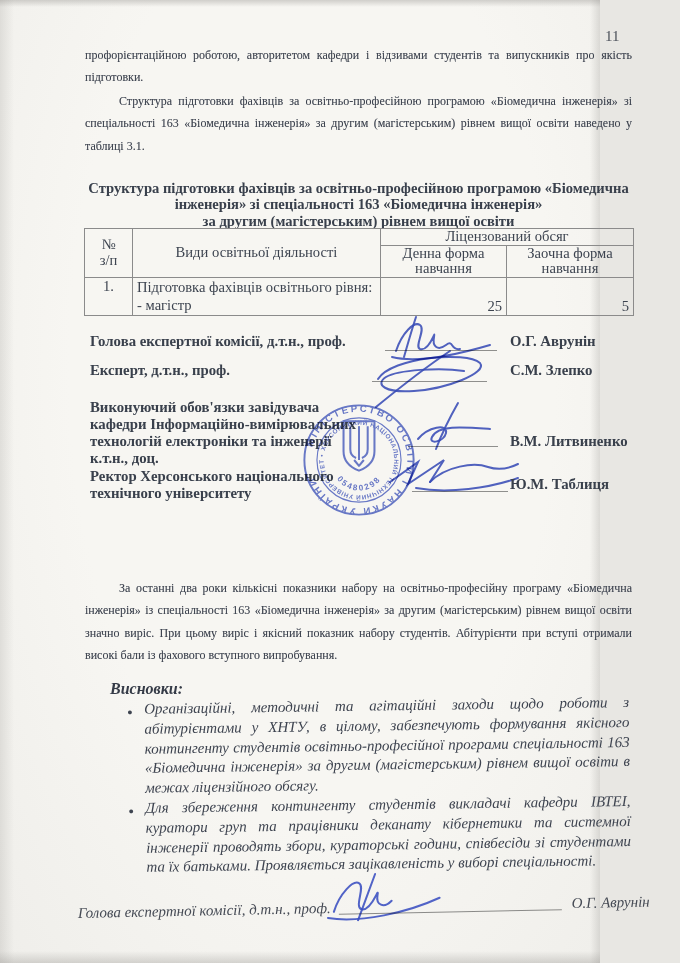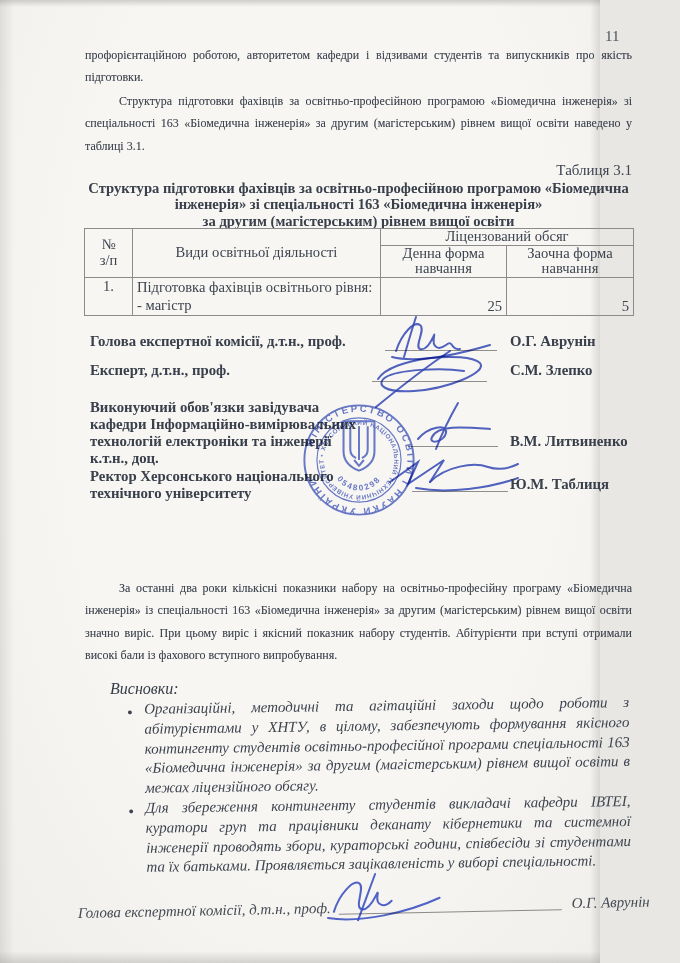--- a/index.html
+++ b/index.html
@@ -48,21 +48,21 @@
   .ink path{fill:none;stroke:#3a4fc0;stroke-width:2px;stroke-linecap:round;opacity:.88;}
   #row1{top:333px;} #row2{top:362px;} #row3{top:399px;} #row4{top:468px;}
   #name3{top:34px;} #name4{top:8px;}
   .stamp{left:301px;top:402px;width:116px;height:116px;mix-blend-mode:multiply;opacity:.82;}
   .stamp *{font-family:"Liberation Sans", sans-serif;}
   .stamp-ring{fill:none;stroke:#4a5fc6;}
   .stamp-outer-text{font-size:10px;font-weight:bold;letter-spacing:2.3px;fill:#4a5fc6;}
   .stamp-inner-text{font-size:6.6px;font-weight:bold;letter-spacing:.55px;fill:#4a5fc6;}
   .stamp-code{font-size:8.5px;font-weight:bold;letter-spacing:2px;fill:#4a5fc6;}
   .stamp-shield path{fill:none;stroke:#4a5fc6;stroke-width:2.1px;stroke-linejoin:round;}
-  .concl-heading{top:680px;left:110px;font-weight:normal;font-style:italic;font-size:16px;color:#353b47;}
+  .concl-heading{top:680px;left:110px;font-weight:bold;font-style:italic;font-size:16px;color:#353b47;}
   .bullets{top:700px;left:127px;width:502px;transform:rotate(-0.8deg);transform-origin:left top;
            font-style:italic;font-size:15px;line-height:19.8px;text-align:justify;color:#3e4450;
            margin:0;padding:0;list-style:none;}
   .bullets li{position:relative;padding-left:17px;margin:0;}
   .bullets li::before{content:"●";position:absolute;left:0;top:3px;font-size:9px;}
   .footer-row{top:905px;left:78px;width:572px;display:flex;align-items:flex-end;
               transform:rotate(-1.15deg);transform-origin:left bottom;
               font-style:italic;font-size:15px;color:#464b55;}
   .footer-label{white-space:nowrap;}
   .footer-line{flex:1;border-bottom:1.1px solid #8a8a88;height:14px;margin:0 10px 2px 8px;}
@@ -71,21 +71,20 @@
 </head>
 <body>
 
 <div class="page">
 
   <div class="abs page-number">11</div>
 
   <p class="abs para" id="p1">профорієнтаційною роботою, авторитетом кафедри і відзивами студентів та випускників про якість підготовки.</p>
   <p class="abs para indent" id="p2">Структура підготовки фахівців за освітньо-професійною програмою «Біомедична інженерія» зі спеціальності 163 «Біомедична інженерія» за другим (магістерським) рівнем вищої освіти наведено у таблиці 3.1.</p>
 
-  <div class="abs tbl-caption">Таблиця 3.1</div>
   <div class="abs tbl-title">
     <div>Структура підготовки фахівців за освітньо-професійною програмою «Біомедична</div>
     <div>інженерія» зі спеціальності 163 «Біомедична інженерія»</div>
     <div>за другим (магістерським) рівнем вищої освіти</div>
   </div>
 
   <table class="tbl">
     <colgroup>
         <col style="width:48px">
         <col style="width:248px">

